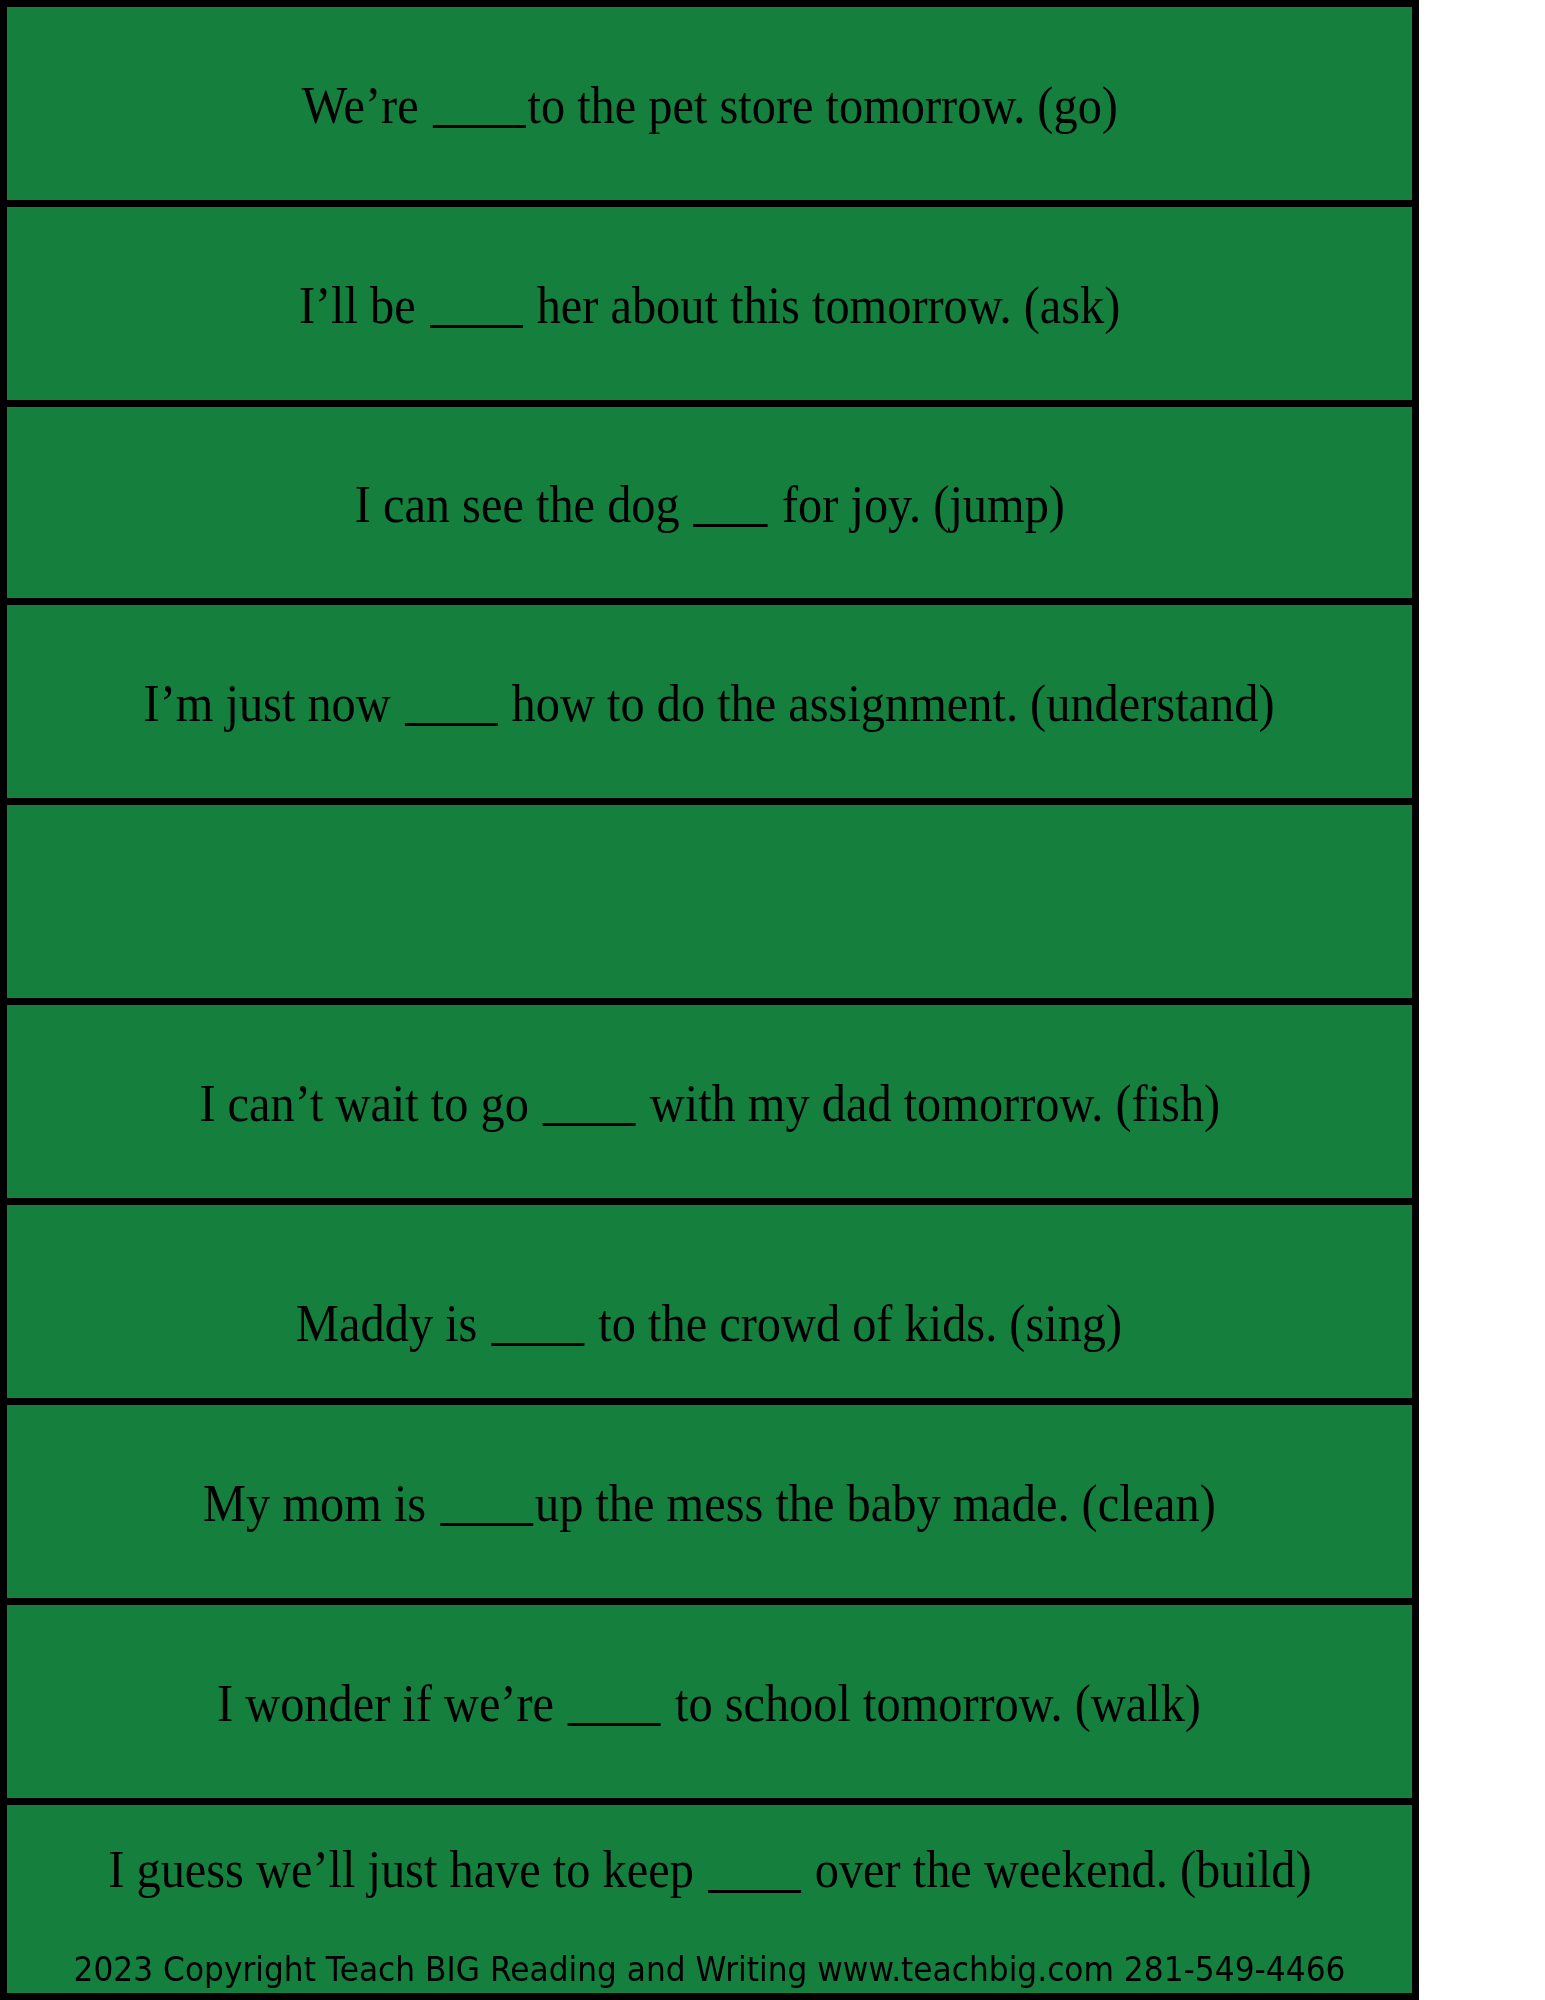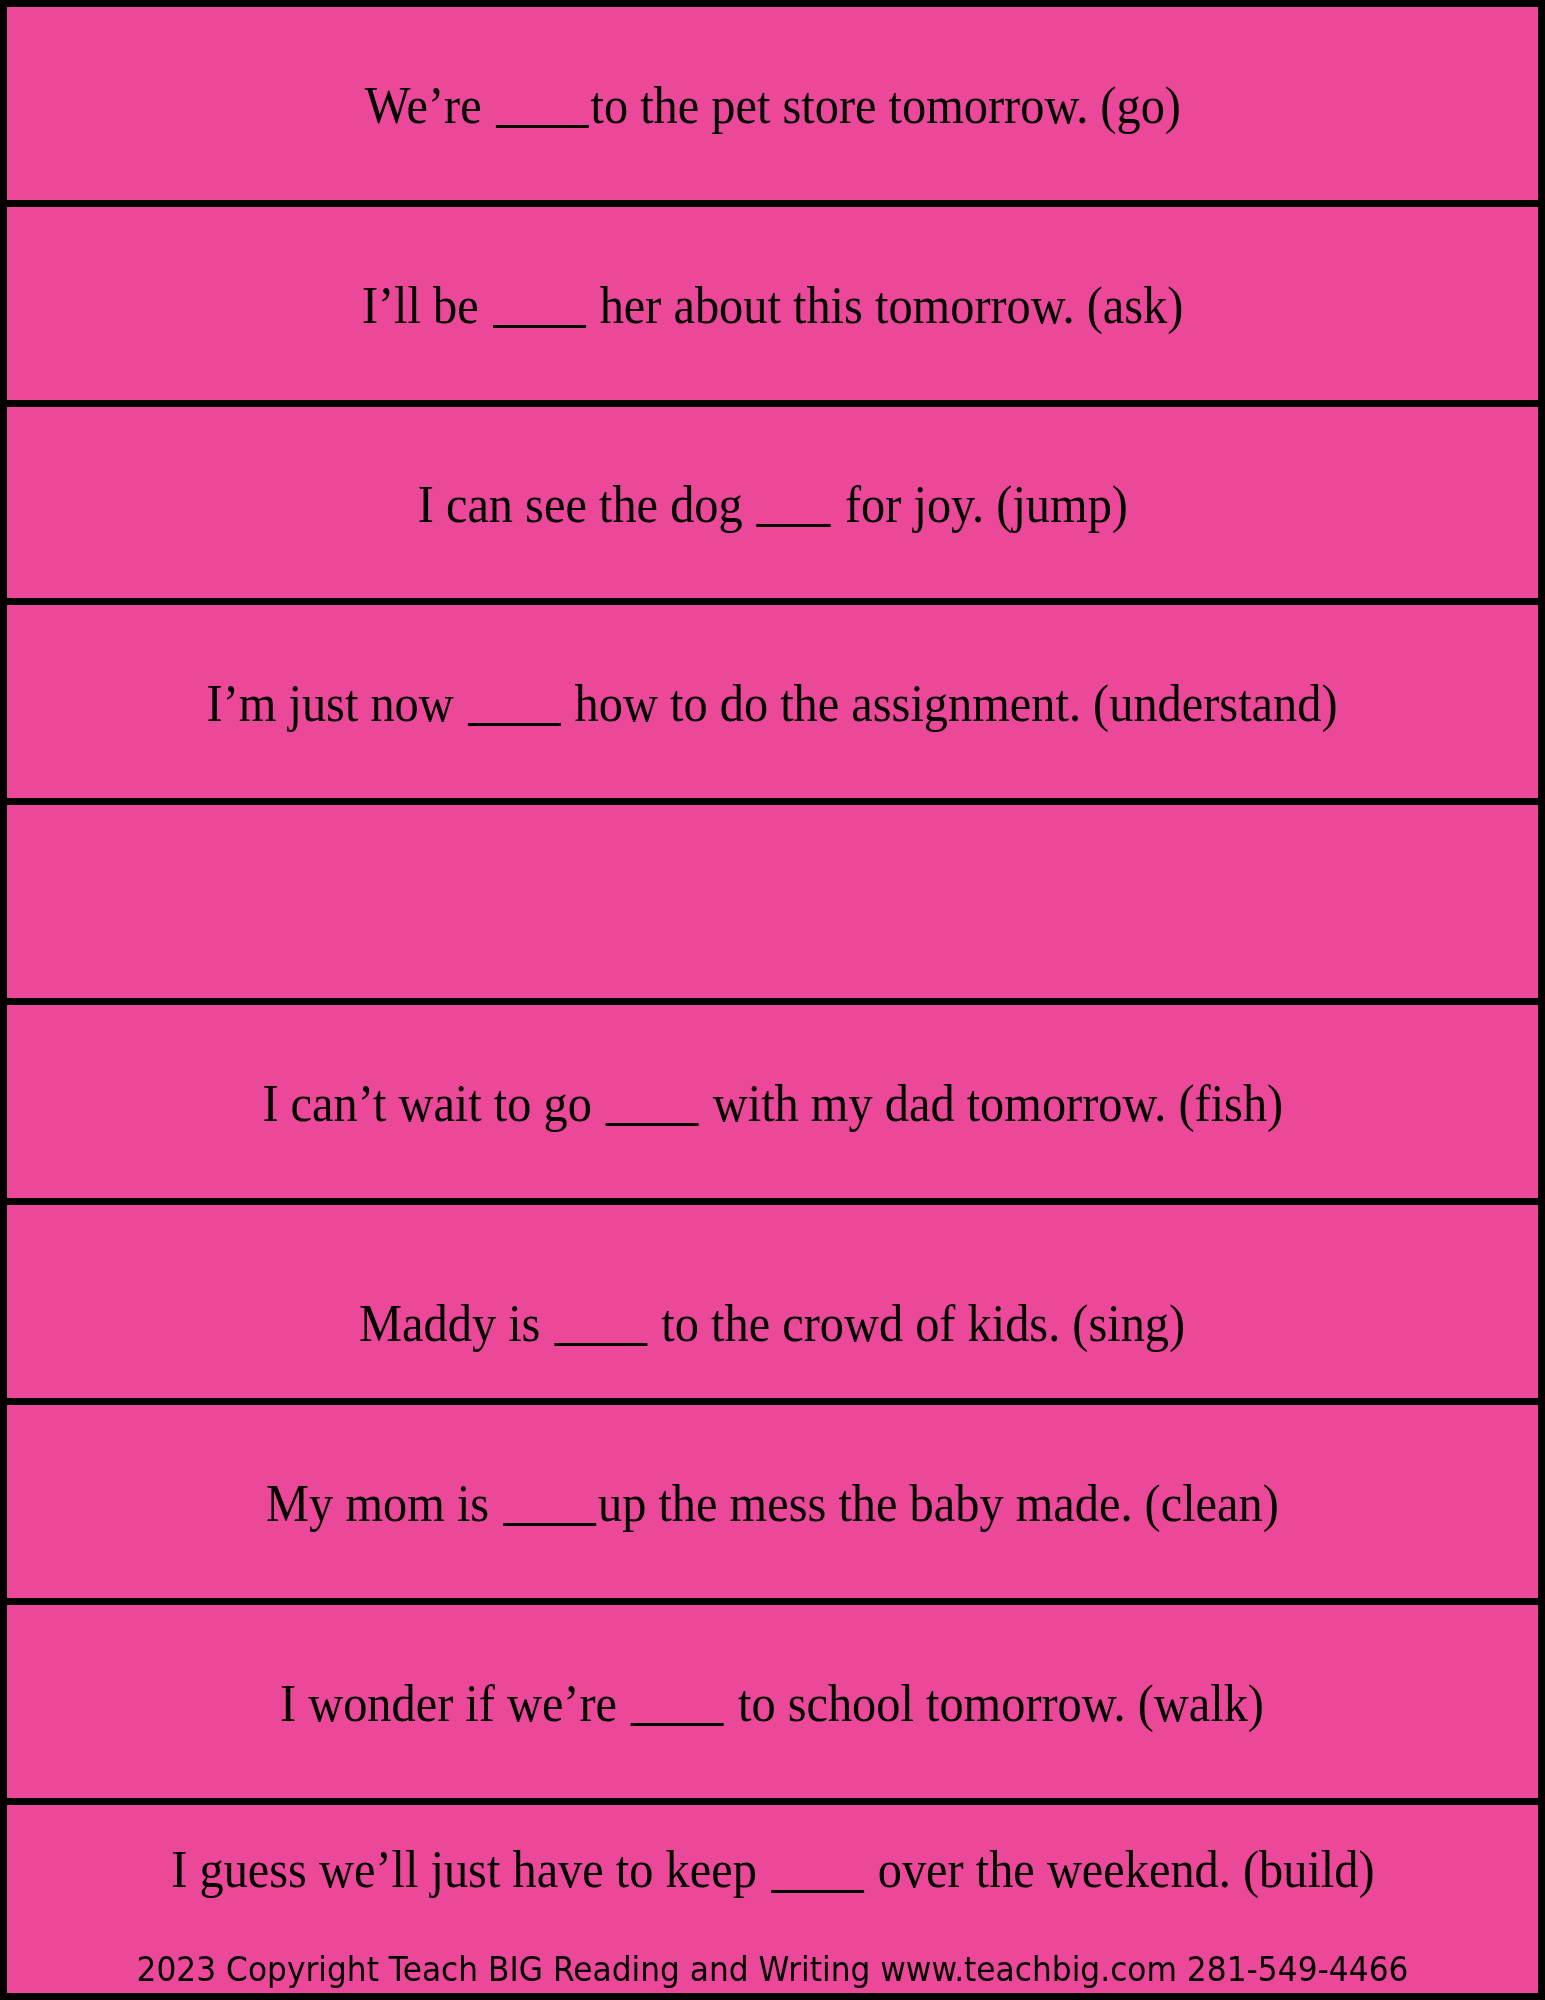--- a/index.html
+++ b/index.html
@@ -1,23 +1,23 @@
 <!DOCTYPE html>
 <html><head>
   <meta charset="utf-8">
   <style>
     html, body { margin: 0; padding: 0; background: #ffffff; }
     body { width: 1545px; height: 2000px; overflow: hidden; }
     .sheet {
       position: relative;
-      width: 1545px;
+      width: 1419px;
       height: 2000px;
       box-sizing: border-box;
       border: 7px solid #000000;
-      background: #ec4899;
+      background: #15803d;
     }
     .strip {
       position: absolute;
       left: 0;
       right: 0;
       display: flex;
       align-items: center;
       justify-content: center;
       box-sizing: border-box;
     }

